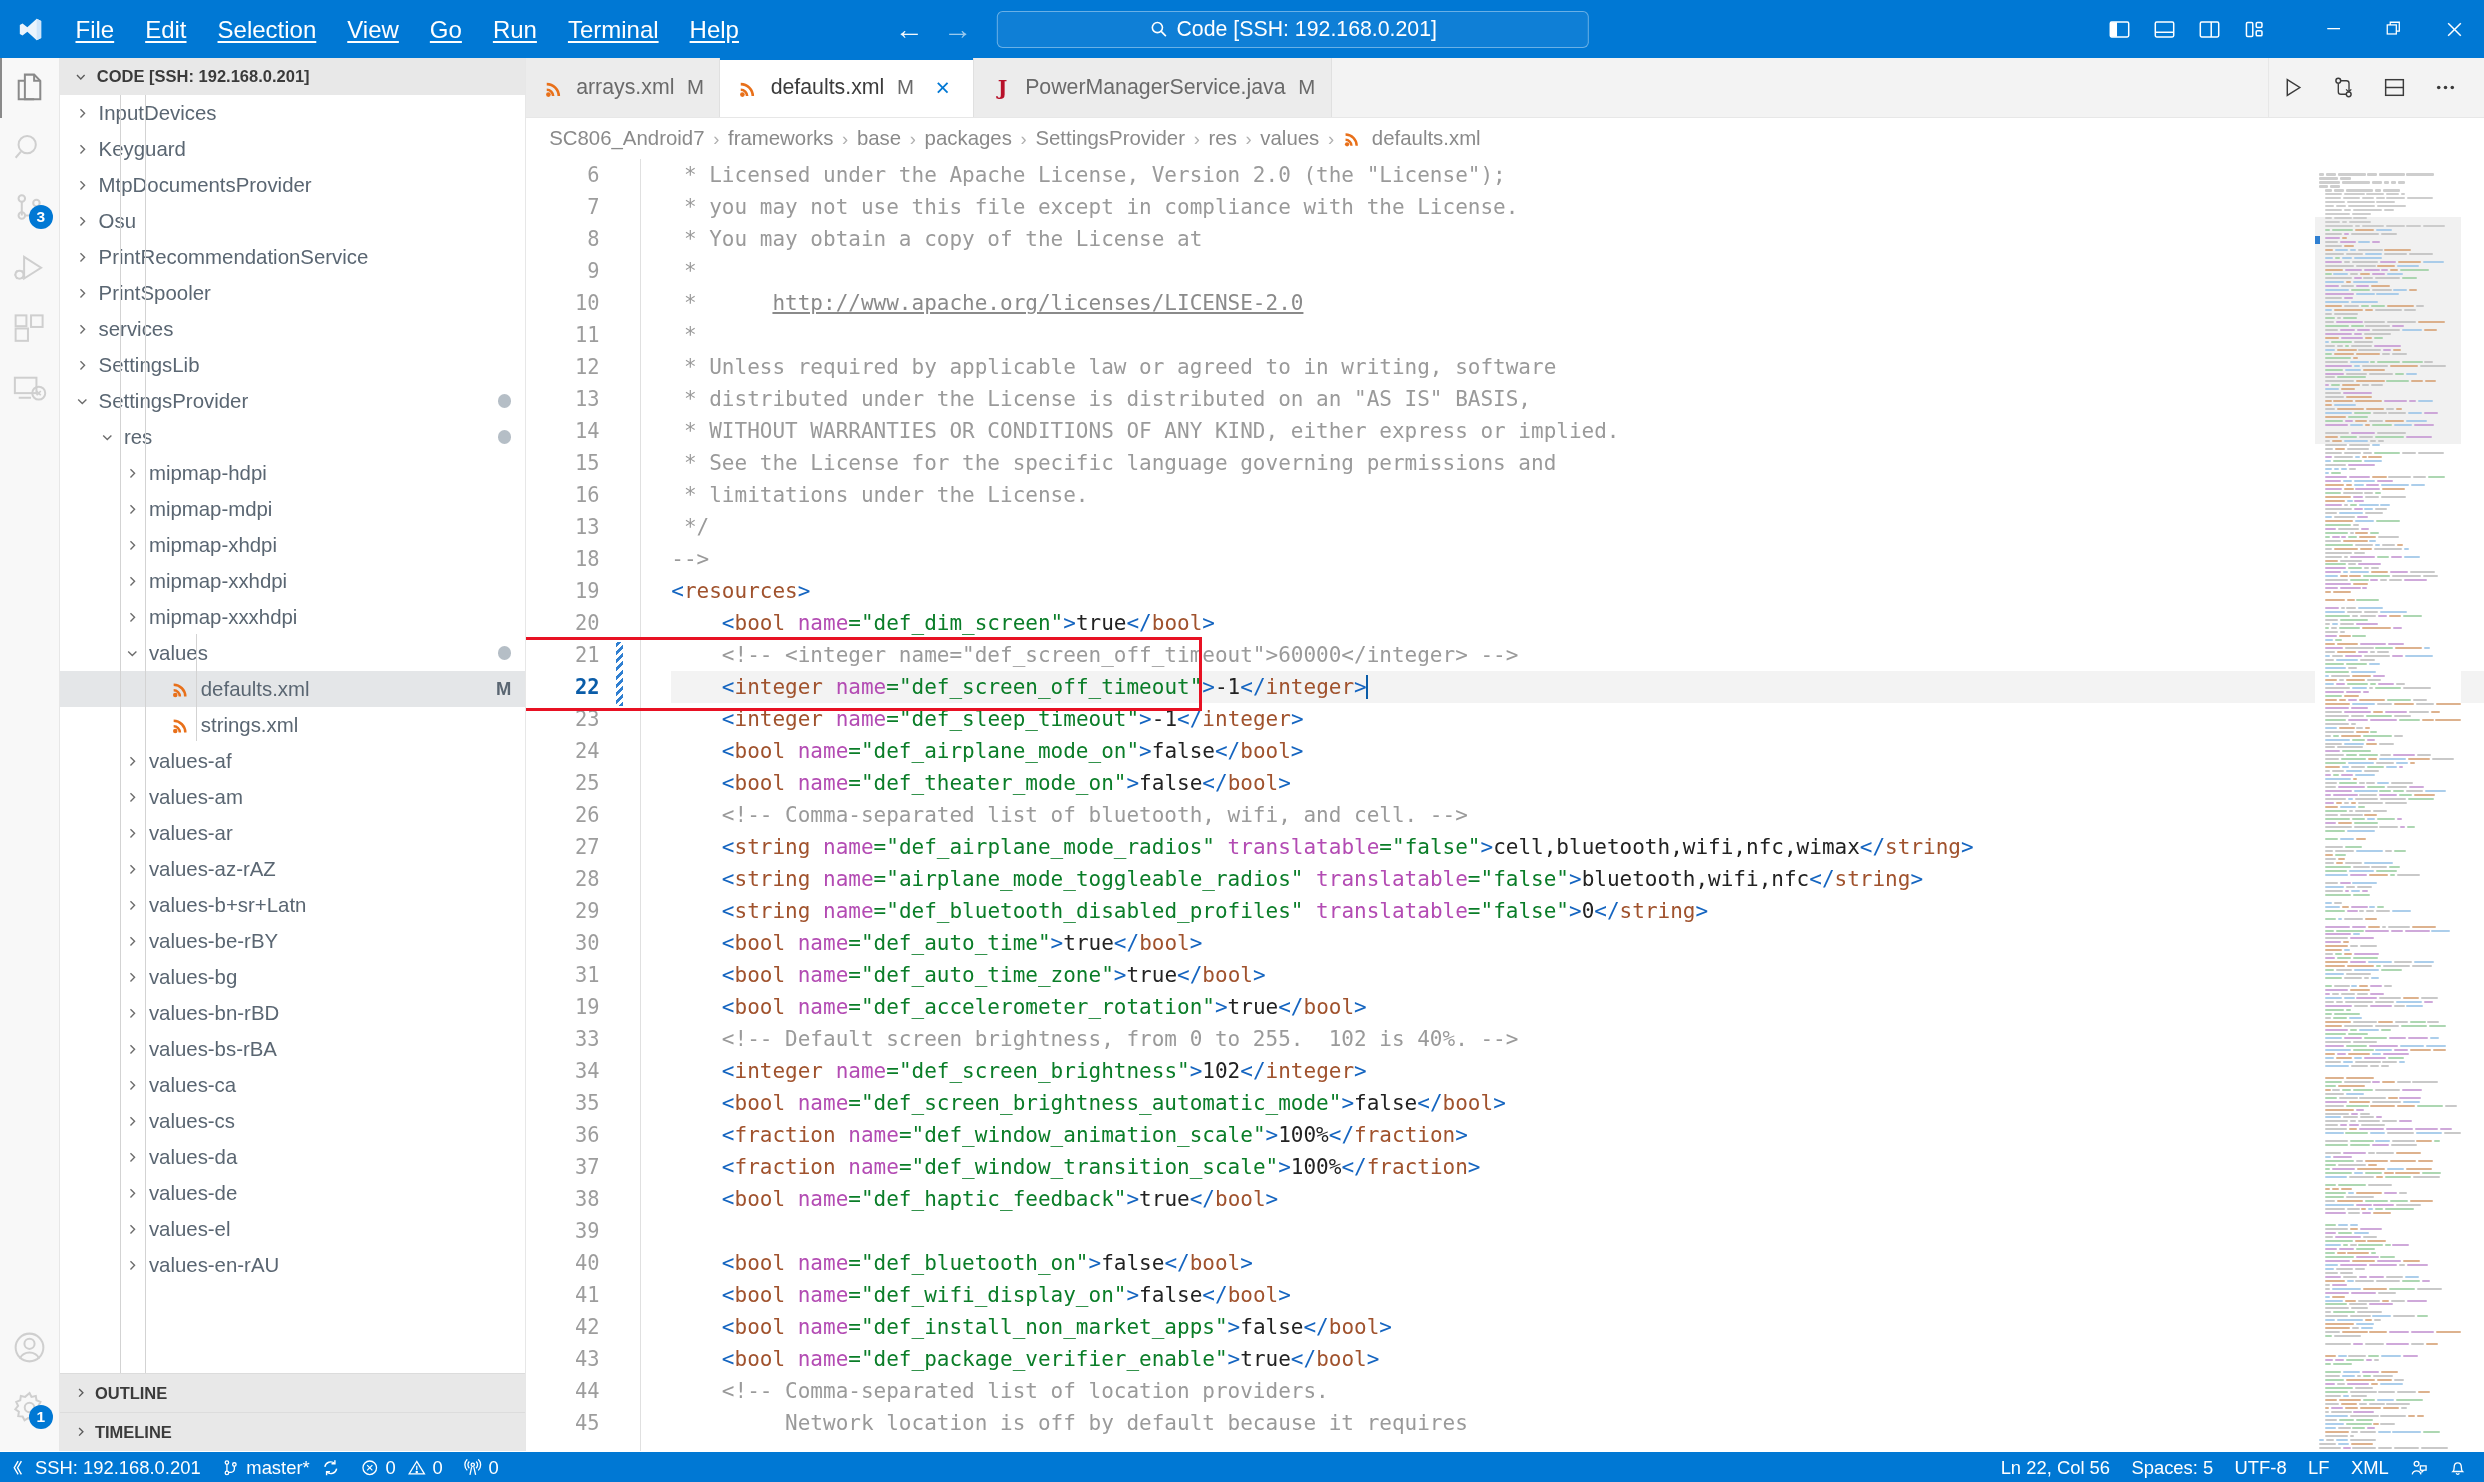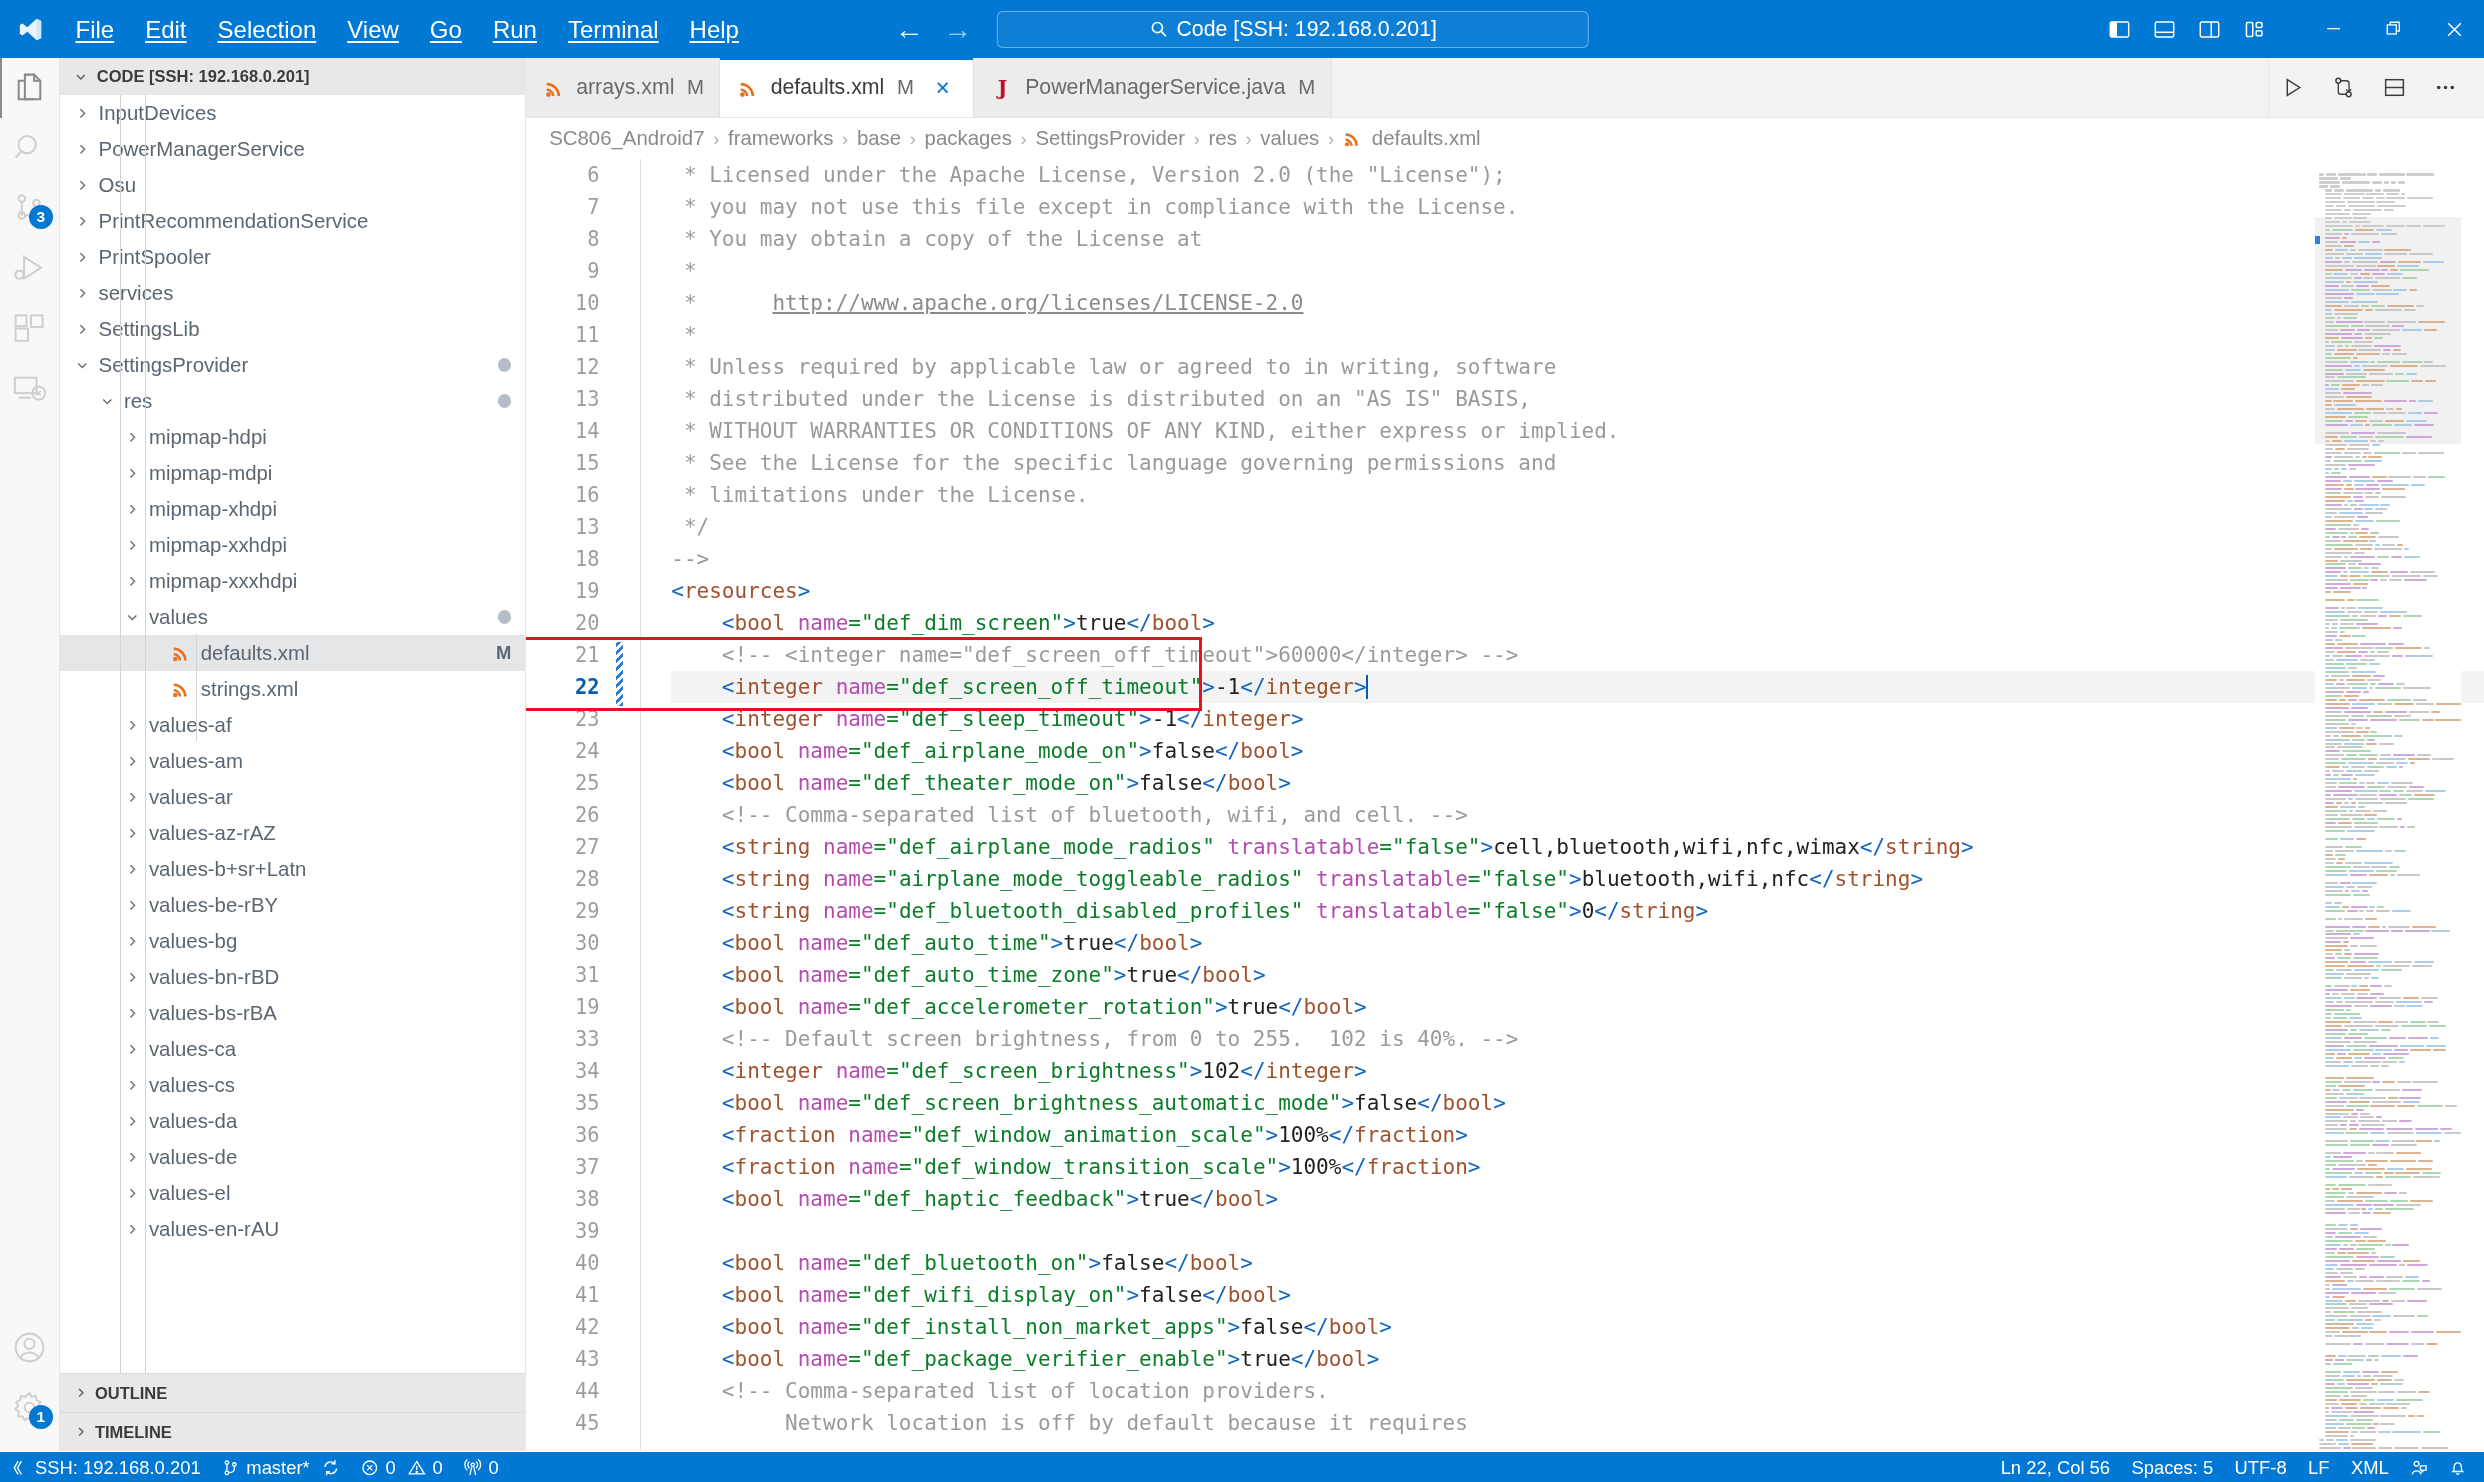--- a/index.html
+++ b/index.html
@@ -401,21 +401,29 @@
           </svg>
         </span>
         <span class="label">InputDevices</span>
       </div>
       <div class="tree-row" style="padding-left: 9.7px;">
         <span class="twisty">
           <svg viewBox="0 0 16 16" fill="none" stroke="#6c6c6c" stroke-width="1.5">
             <polyline points="6,3.5 10.5,8 6,12.5"></polyline>
           </svg>
         </span>
-        <span class="label">PowerManagerService</span>
+        <span class="label">Keyguard</span>
+      </div>
+      <div class="tree-row" style="padding-left: 9.7px;">
+        <span class="twisty">
+          <svg viewBox="0 0 16 16" fill="none" stroke="#6c6c6c" stroke-width="1.5">
+            <polyline points="6,3.5 10.5,8 6,12.5"></polyline>
+          </svg>
+        </span>
+        <span class="label">MtpDocumentsProvider</span>
       </div>
       <div class="tree-row" style="padding-left: 9.7px;">
         <span class="twisty">
           <svg viewBox="0 0 16 16" fill="none" stroke="#6c6c6c" stroke-width="1.5">
             <polyline points="6,3.5 10.5,8 6,12.5"></polyline>
           </svg>
         </span>
         <span class="label">Osu</span>
       </div>
       <div class="tree-row" style="padding-left: 9.7px;">

